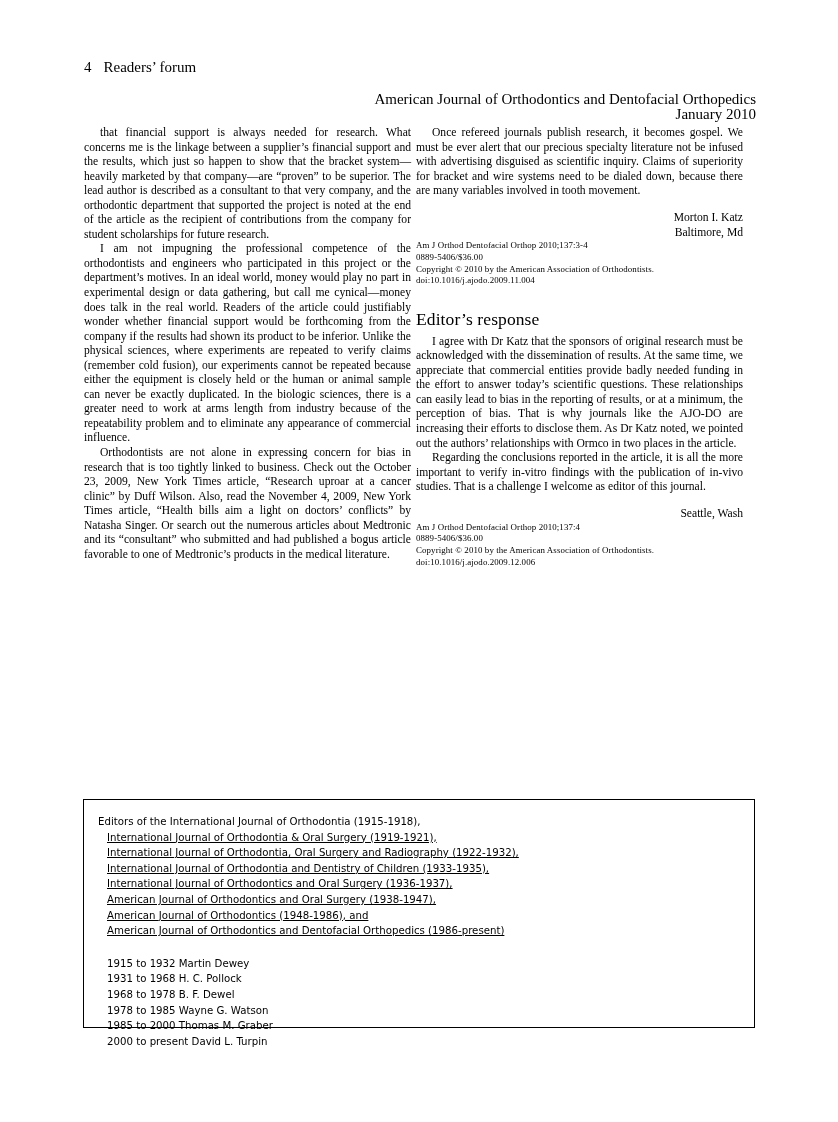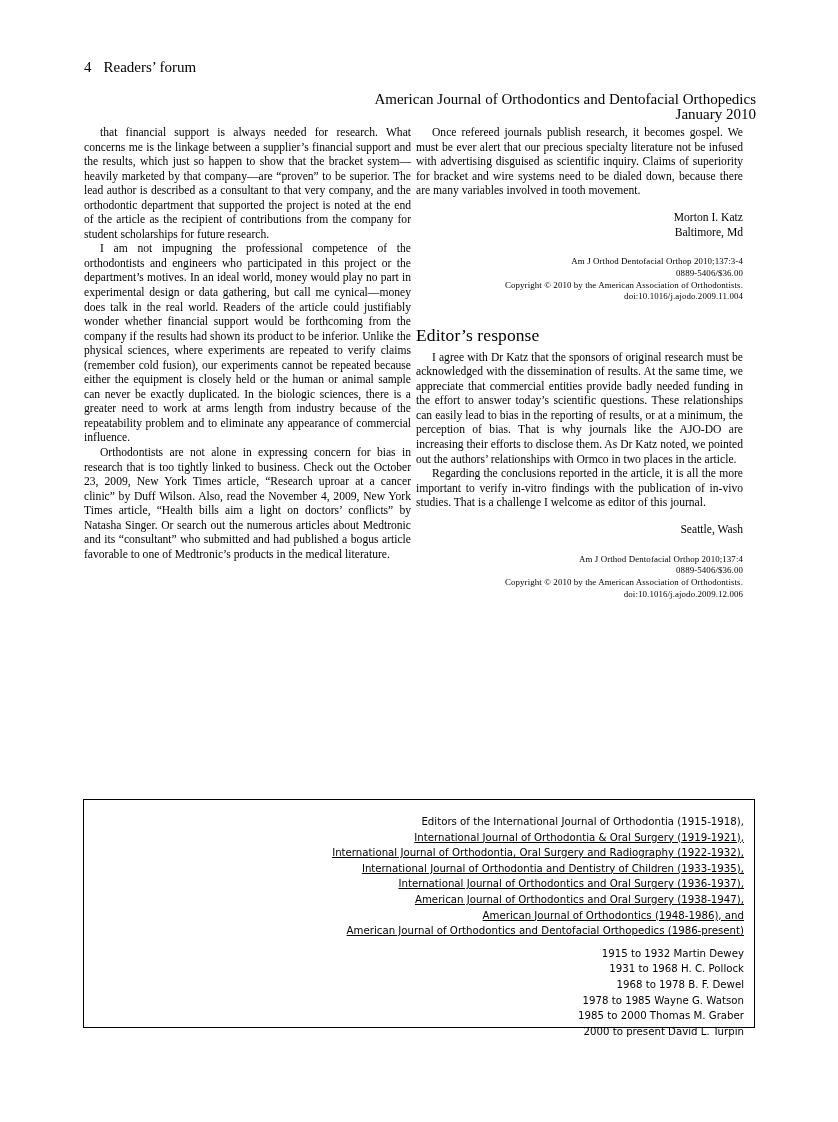--- a/index.html
+++ b/index.html
@@ -67,24 +67,24 @@
 
   .signature {
     margin-top: 12.5px;
     text-align: right;
     text-indent: 0;
     line-height: 14.55px;
   }
   .signature div { white-space: nowrap; }
 
   .citation {
-    margin-top: 16px;
+    margin-top: 0;
     font-size: 8.9px;
     line-height: 11.6px;
-    text-align: right;
+    text-align: left;
     text-indent: 0;
     letter-spacing: 0.1px;
   }
   .citation div { white-space: nowrap; }
 
   h2.section-head {
     margin: 22px 0 6px 0;
     font-size: 17.5px;
     font-weight: normal;
     line-height: 20px;
@@ -106,27 +106,26 @@
   }
   .masthead-inner {
     position: absolute;
     left: 14px;
     top: 14px;
     right: 10px;
     font-family: "DejaVu Sans", sans-serif;
     font-size: 10.2px;
     line-height: 15.6px;
     color: #000000;
-    text-align: right;
   }
   .journal-list div { white-space: nowrap; }
   .journal-list div.sub { padding-left: 9px; text-decoration: underline; }
 
   .editor-list {
-    margin-top: 7px;
+    margin-top: 17px;
     padding-left: 9px;
   }
   .editor-list div { white-space: nowrap; }
 </style>
 </head>
 <body>
 
 <div class="page">
 
   <div class="runhead">

